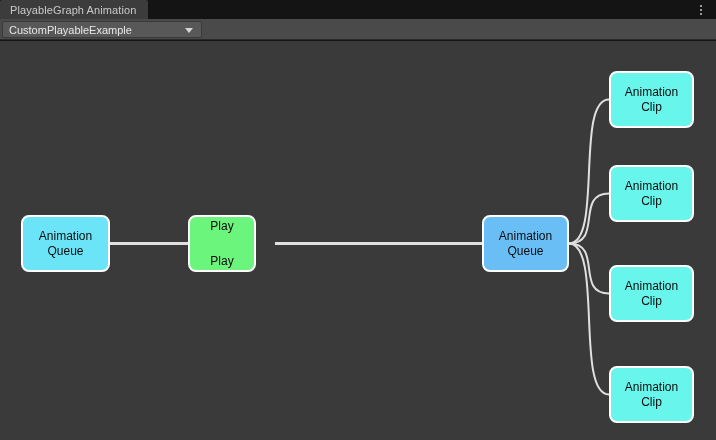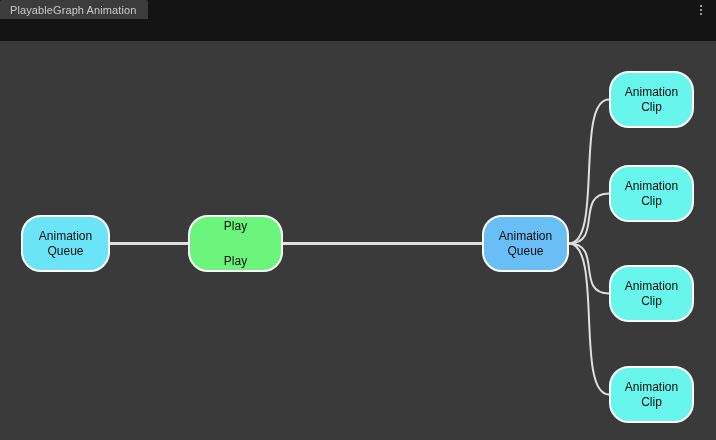--- a/index.html
+++ b/index.html
@@ -106,21 +106,21 @@
     position: absolute;
     left: 0; top: 0;
     width: 716px;
     height: 399px;
   }
 
   
   .node {
     position: absolute;
     border: 2px solid #FFFFFF;
-    border-radius: 20px;
+    border-radius: 8px;
     display: flex;
     flex-direction: column;
     align-items: center;
     justify-content: center;
     color: #0C0C0C;
     font-size: 12px;
     line-height: 15px;
     text-align: center;
     white-space: nowrap;
   }
@@ -135,36 +135,42 @@
     <div class="tab">
       <span>PlayableGraph Animation</span>
     </div>
     <div class="kebab">
       <i></i>
       <i></i>
       <i></i>
     </div>
   </div>
 
+  <div class="toolbar">
+    <div class="graph-select">
+      <span>CustomPlayableExample</span>
+      <span class="caret"></span>
+    </div>
+  </div>
 
   <div class="canvas">
     <svg class="edges" viewBox="0 0 716 399" preserveAspectRatio="none">
         <path d="M 110 202.5 L 188 202.5" fill="none" stroke="#E0E0E0" stroke-width="3"></path>
         <path d="M 275 202.5 L 482 202.5" fill="none" stroke="#E0E0E0" stroke-width="3"></path>
         <path d="M 569 202.5 C 603 202.5, 575 58.5, 609 58.5" fill="none" stroke="#E0E0E0" stroke-width="2"></path>
         <path d="M 569 202.5 C 603 202.5, 575 152.5, 609 152.5" fill="none" stroke="#E0E0E0" stroke-width="2"></path>
         <path d="M 569 202.5 C 603 202.5, 575 252.5, 609 252.5" fill="none" stroke="#E0E0E0" stroke-width="2"></path>
         <path d="M 569 202.5 C 603 202.5, 575 353.5, 609 353.5" fill="none" stroke="#E0E0E0" stroke-width="2"></path>
       </svg>
     <div id="nodes-layer">
         <div class="node" style="left: 21px; top: 174px; width: 89px; height: 57px; background: rgb(107, 228, 247);">
           <span>Animation</span>
           <span class="l2">Queue</span>
         </div>
-        <div class="node" style="left: 188px; top: 174px; width: 95px; height: 57px; background: rgb(108, 245, 124); gap: 20px;">
+        <div class="node" style="left: 188px; top: 174px; width: 68px; height: 57px; background: rgb(108, 245, 124); gap: 20px;">
           <span>Play</span>
           <span class="l2">Play</span>
         </div>
         <div class="node" style="left: 482px; top: 174px; width: 87px; height: 57px; background: rgb(105, 191, 245);">
           <span>Animation</span>
           <span class="l2">Queue</span>
         </div>
         <div class="node" style="left: 609px; top: 30px; width: 85px; height: 57px; background: rgb(104, 246, 236);">
           <span>Animation</span>
           <span class="l2">Clip</span>

